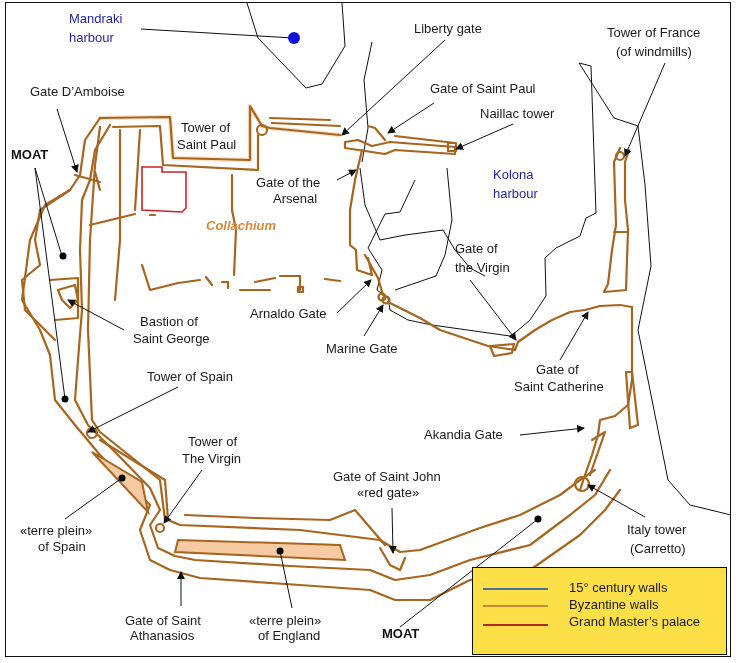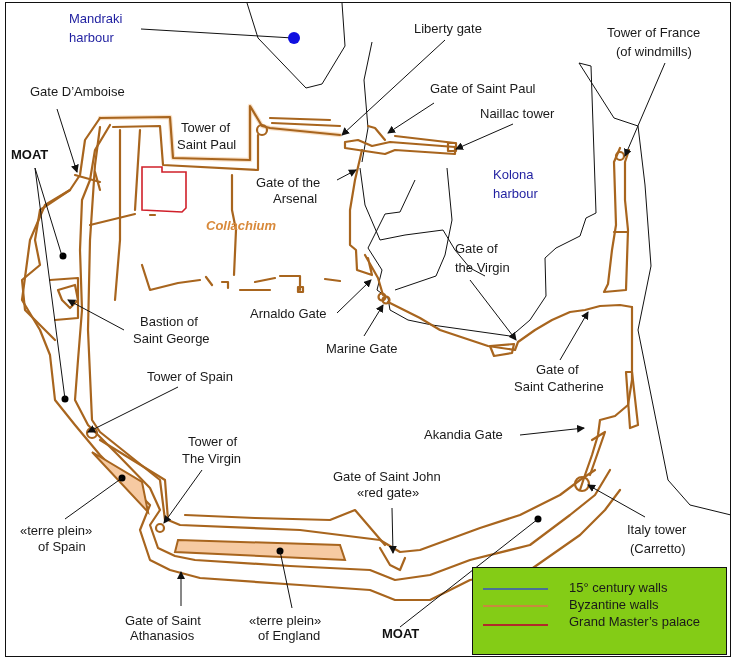--- a/index.html
+++ b/index.html
@@ -8,21 +8,21 @@
   svg { position: absolute; left: 0; top: 0; }
   .lbl { font-family: "Liberation Sans", "DejaVu Sans", sans-serif; font-size: 13px; fill: #1a1a1a; }
   .lbl-blue { fill: #1f1fa0; }
   .lbl-bold { font-weight: bold; font-size: 13px; fill: #111; }
   .lbl-coll { font-style: italic; font-weight: bold; font-size: 13px; fill: #d8893a; }
   .wall { fill: none; stroke: #a8651e; stroke-width: 2.2; stroke-linejoin: round; stroke-linecap: round; }
   .wall-glow { fill: none; stroke: #f4c89a; stroke-width: 4.5; stroke-linejoin: round; stroke-linecap: round; opacity: .55; }
   .coast { fill: none; stroke: #111; stroke-width: 1; }
   .leader { stroke: #111; stroke-width: 1; fill: none; }
   .tp { fill: #f6caa2; stroke: #a8651e; stroke-width: 2; }
-  .legend-box { position: absolute; left: 472px; top: 567px; width: 255px; height: 88px; border: 1.5px solid #111; background: #84cc16; box-sizing: border-box; }
+  .legend-box { position: absolute; left: 472px; top: 567px; width: 255px; height: 88px; border: 1.5px solid #111; background: #fde047; box-sizing: border-box; }
   .legend-row { position: absolute; left: 0; height: 17px; width: 100%; }
   .legend-line { position: absolute; left: 10px; top: 8px; width: 65px; height: 2px; }
   .legend-text { position: absolute; left: 96px; top: 0; font-size: 13px; color: #1a1a1a; white-space: nowrap; font-family: "Liberation Sans", "DejaVu Sans", sans-serif; }
 </style>
 </head>
 <body>
 
 <div class="frame"></div>
 
 <svg width="738" height="663" viewBox="0 0 738 663">

